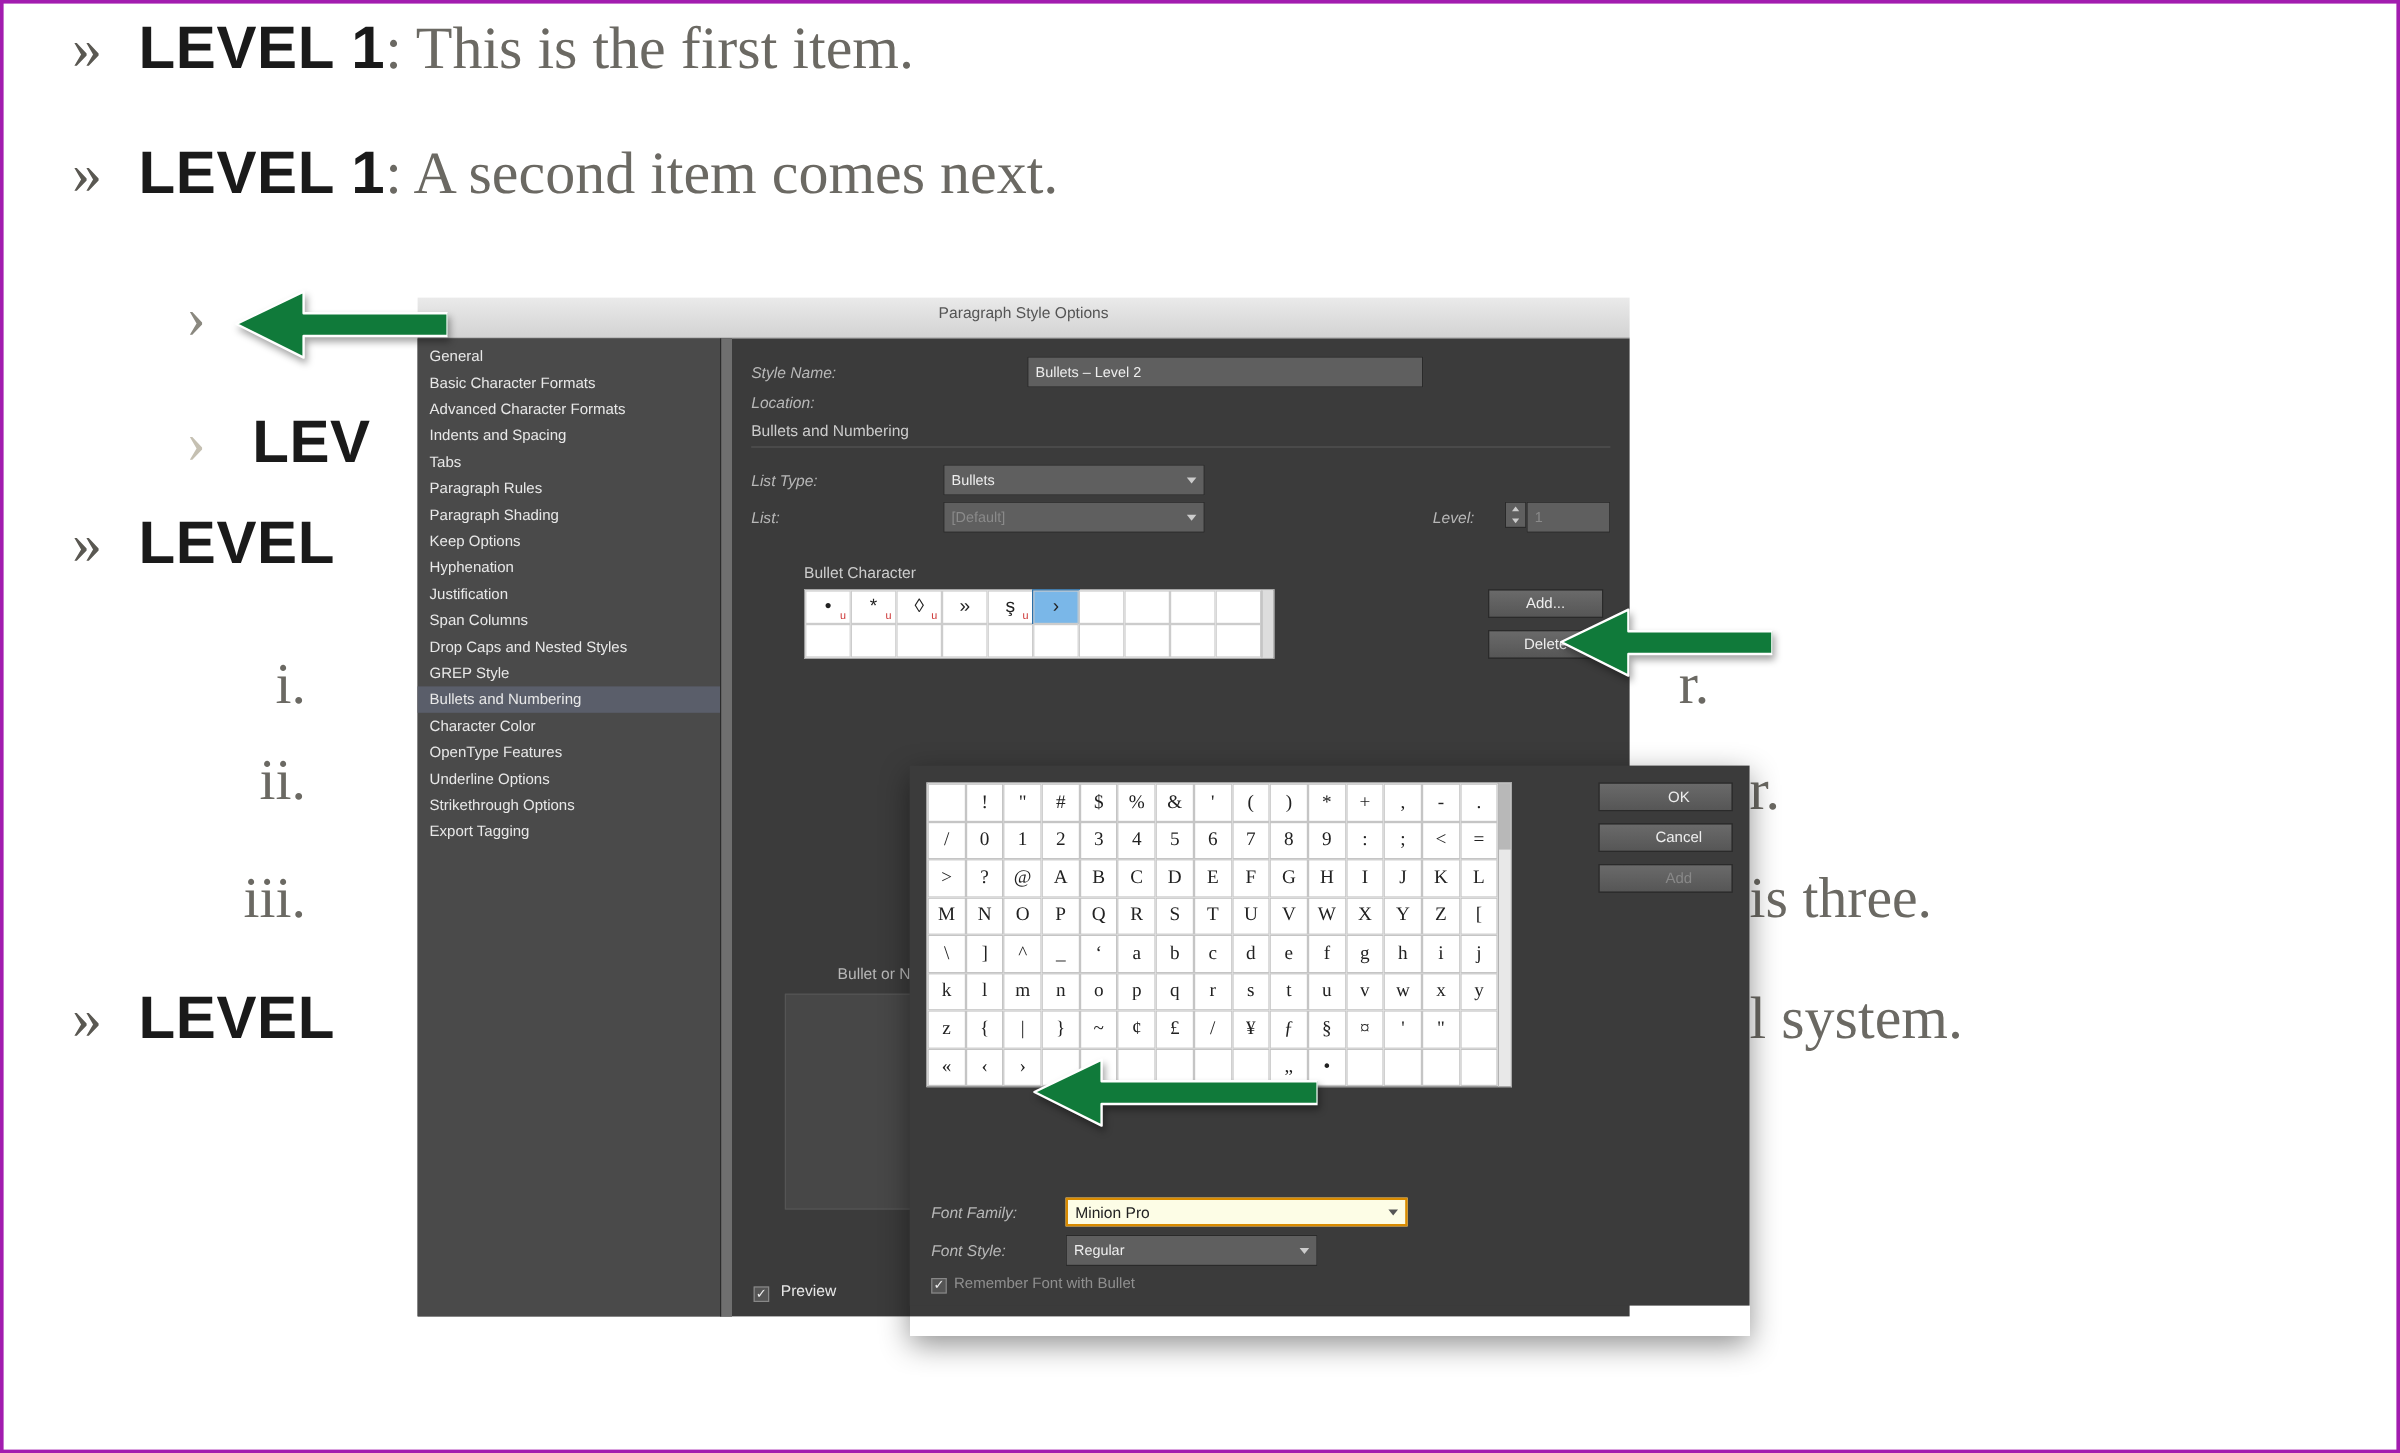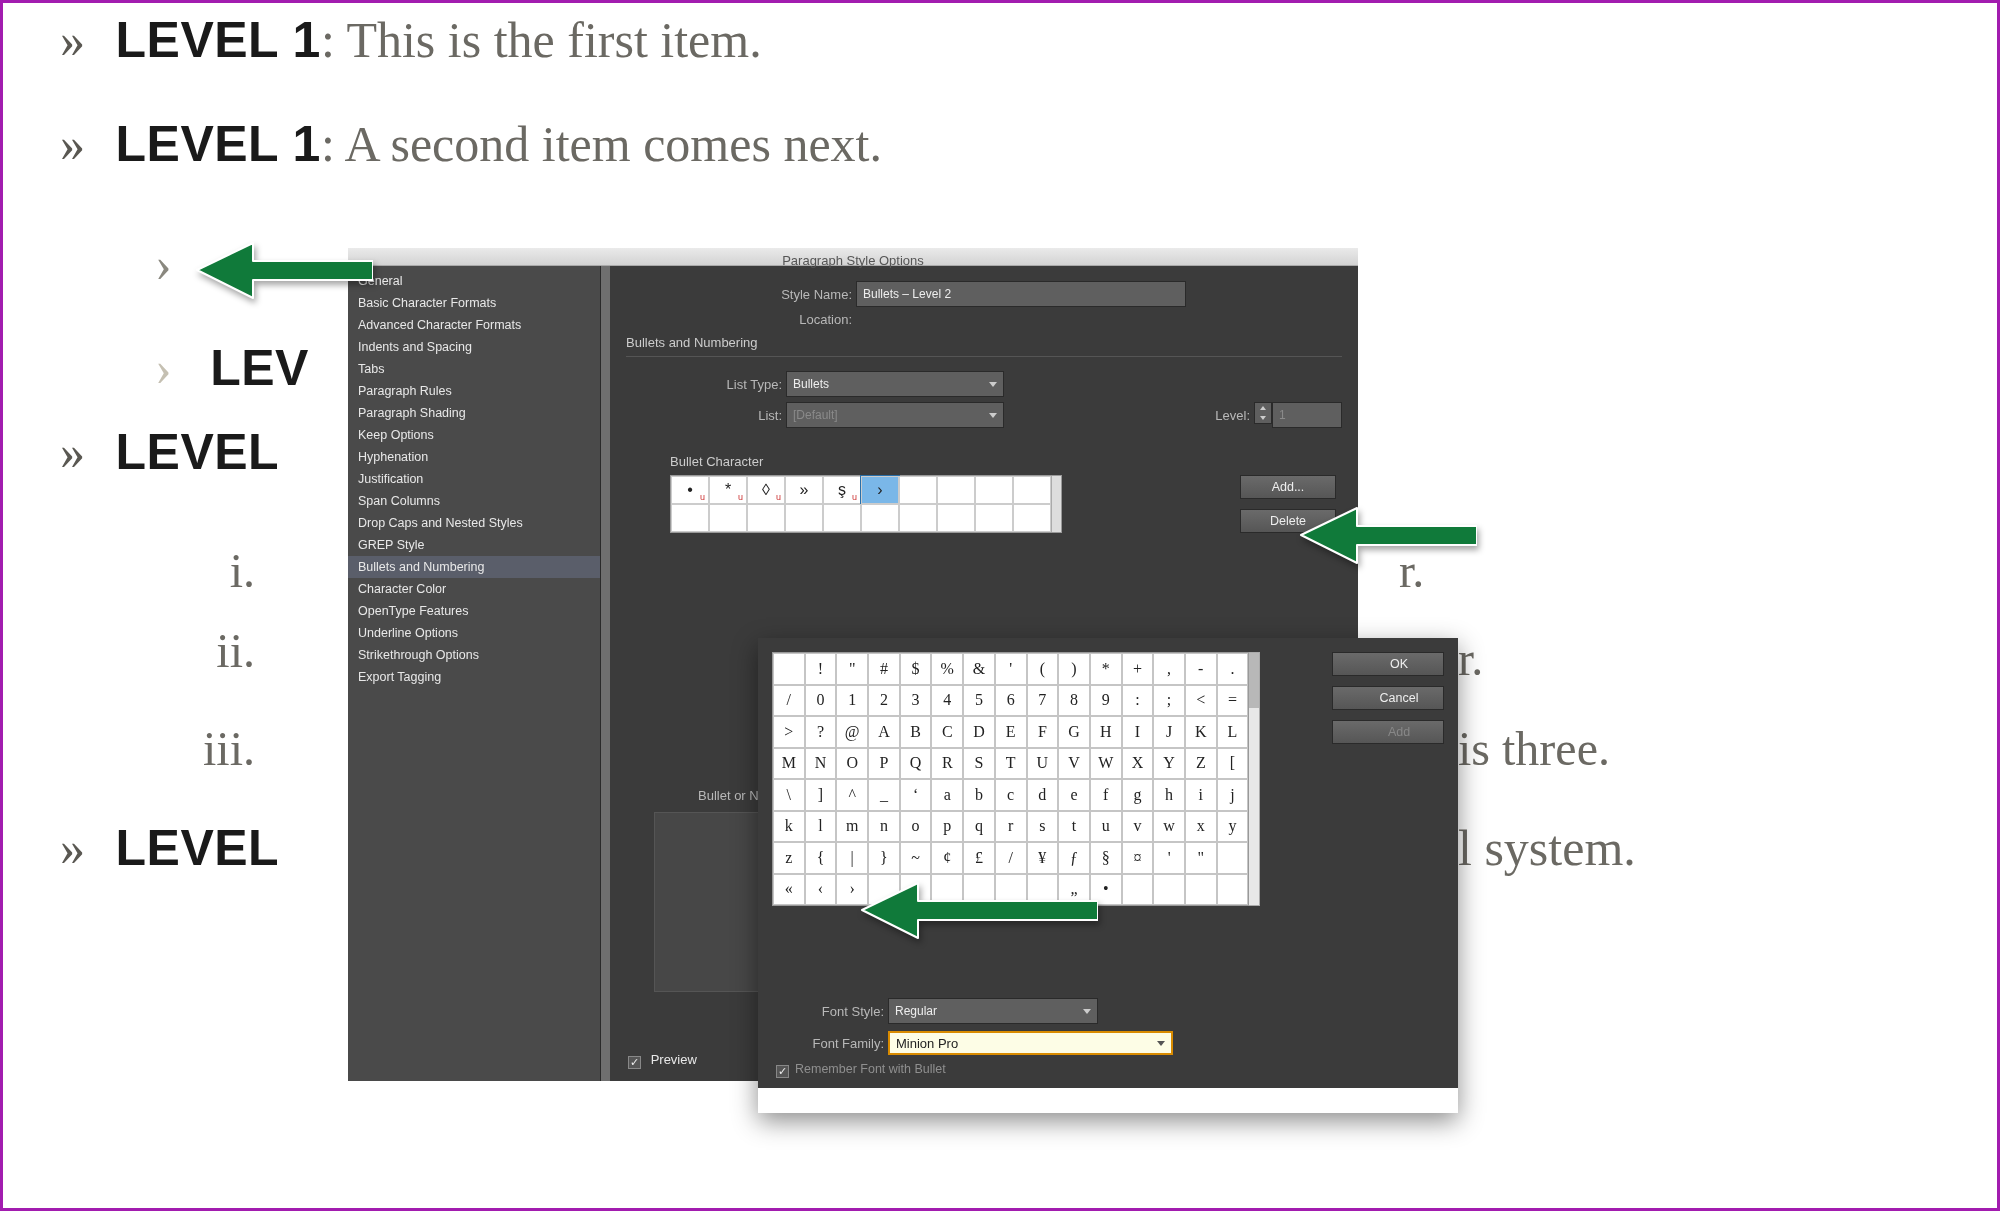--- a/index.html
+++ b/index.html
@@ -21,31 +21,31 @@
   .lvl-bullet{color:#5a5852;font-family:Georgia,serif;}
   .lvl-label{font-family:Arial,Helvetica,sans-serif;font-weight:900;color:#1a1a1a;letter-spacing:0.5px;}
   .lvl-text{font-family:Georgia,serif;color:#6b6963;}
   .sub-bullet{color:#8a887f;}
   .roman{color:#6b6963;min-width:60px;display:inline-block;text-align:right;}
   
   .arrow{position:absolute;filter:drop-shadow(2px 4px 3px rgba(0,0,0,.35));}
   .arrow svg{display:block;}
   
   .win{position:absolute;font-family:"Lucida Grande","Segoe UI",Arial,sans-serif;font-size:13px;color:var(--dlg-text);box-shadow:none;}
-  .titlebar{height:18px;background:linear-gradient(#eaeaea,#d3d3d3);color:#555;text-align:center;line-height:25px;font-size:13px;border-bottom:1px solid #aaa;}
+  .titlebar{height:34px;background:linear-gradient(#eaeaea,#d3d3d3);color:#555;text-align:center;line-height:25px;font-size:13px;border-bottom:1px solid #aaa;}
   .winbody{background:var(--dlg-dark);}
   #paraStyle{left:345px;top:245px;width:1010px;height:840px;}
   #paraStyle .winbody{height:815px;display:flex;}
   .sidebar{width:262px;background:var(--dlg-med);padding:4px 0;position:relative;}
   .sidebar::after{content:"";position:absolute;right:0;top:0;bottom:0;width:9px;background:#6f6f6f;border-left:1px solid #2a2a2a;}
   .sb-item{padding:4px 10px;color:var(--dlg-text);cursor:default;font-size:12.5px;}
   .sb-item.sel{background:var(--dlg-sel);}
   .mainpane{flex:1;padding:10px 16px 10px 16px;position:relative;}
   .row{display:flex;align-items:center;margin:5px 0;}
-  .lbl{width:160px;text-align:right;padding-right:4px;color:var(--dlg-text-dim);font-size:13px;}
+  .lbl{width:160px;text-align:left;padding-right:18px;color:var(--dlg-text-dim);font-size:13px;font-style:italic;}
   .fld{background:#5f5f5f;border:1px solid #2a2a2a;color:#eee;height:22px;padding:12px 6px;font-size:12px;display:flex;align-items:center;min-width:120px;}
   .fld.wide{width:330px;}
   .fld.disabled{color:#8a8a8a;}
   .sel-chev{margin-left:auto;width:0;height:0;border-left:4px solid transparent;border-right:4px solid transparent;border-top:5px solid #ccc;}
   .section-h{color:#ccc;margin:8px 0 6px 0;font-size:13px;}
   hr.sep{border:none;border-top:1px solid #555;margin:4px 0 10px 0;}
   .bc-box{display:inline-block;border:1px solid #999;background:#fff;}
   .bc-grid{display:grid;grid-template-columns:repeat(10,38px);grid-template-rows:28px 28px;}
   .bc-cell{border:1px solid #ccc;color:#222;display:flex;align-items:center;justify-content:center;font-size:16px;background:#fff;position:relative;}
   .bc-cell.sel{background:#7ab7e8;outline:1px solid #2a6fa8;}
@@ -368,34 +368,34 @@
           </div>
       <div class="btn">
             <span>Cancel</span>
           </div>
       <div class="btn disabled">
             <span>Add</span>
           </div>
     </div>
     <div class="ab-fields">
       <div class="ab-row">
-        <div class="lbl">Font Style:</div>
-        <div class="fld" style="width:210px;">
-          <span>Regular</span>
-          <span class="sel-chev"></span>
-        </div>
-      </div>
-      <div class="ab-row">
         <div class="lbl">Font Family:</div>
         <div class="ff-field">
           <span>Minion Pro</span>
           <span style="flex:1"></span>
           <span class="sel-chev"></span>
         </div>
       </div>
+      <div class="ab-row">
+        <div class="lbl">Font Style:</div>
+        <div class="fld" style="width:210px;">
+          <span>Regular</span>
+          <span class="sel-chev"></span>
+        </div>
+      </div>
       <div class="remember">
         <span class="chk on"></span>
         <span>Remember Font with Bullet</span>
       </div>
     </div>
   </div>
 </div>
 
 <div class="arrow" style="left:190px;top:230px;">
   <svg width="180" height="75" viewBox="0 0 180 75">

